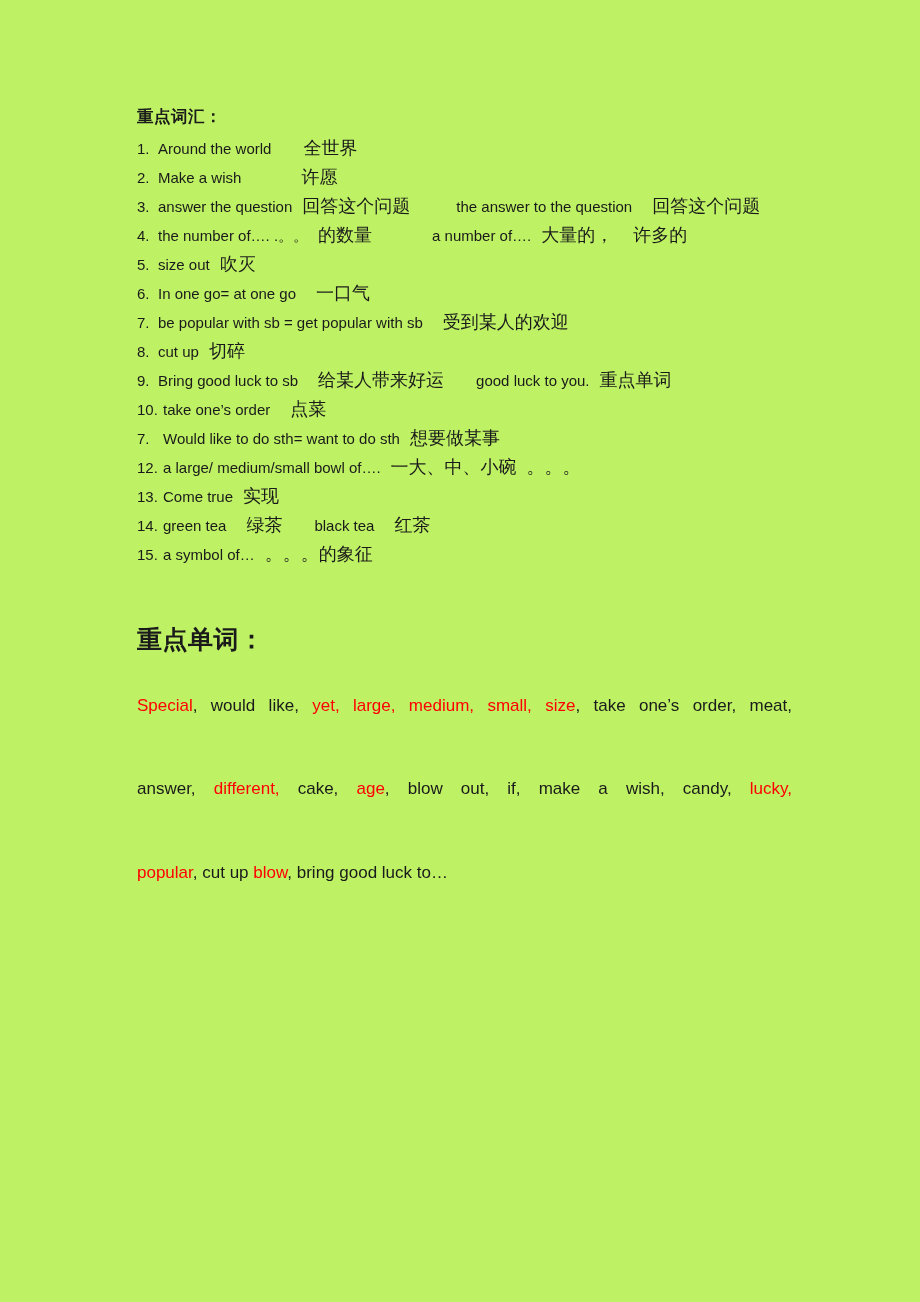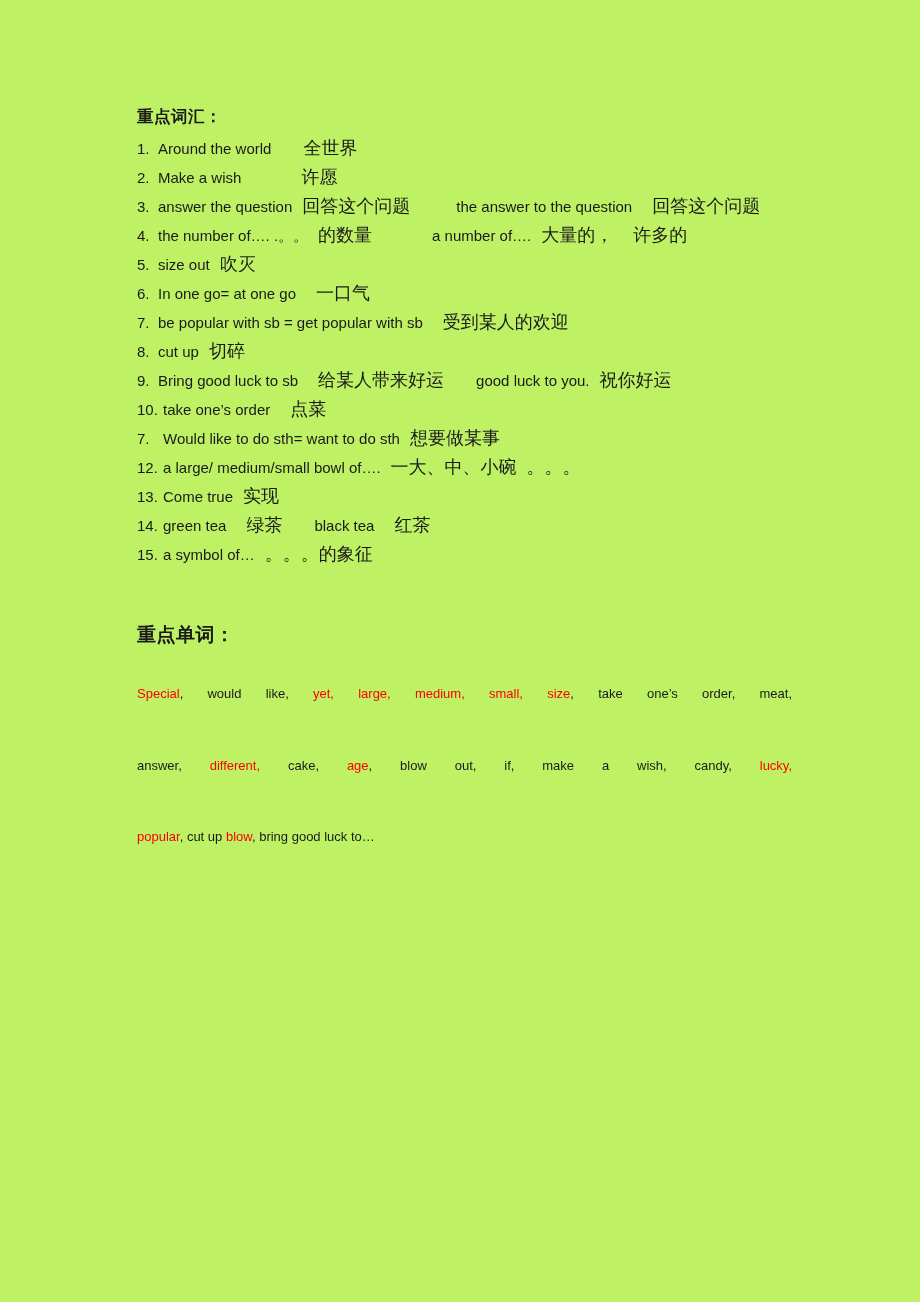--- a/index.html
+++ b/index.html
@@ -67,32 +67,32 @@
   .sp3 { display: inline-block; width: 32px; }
   .sp4 { display: inline-block; width: 46px; }
   .sp5 { display: inline-block; width: 60px; }
 
   
   .heading2-wrap {
     margin-top: 52px;
   }
   .heading-cn-lg {
     font-family: "Liberation Serif", "DejaVu Serif", serif;
-    font-size: 19px;
+    font-size: 25px;
     line-height: 1.5;
     color: #1a1a1a;
     margin: 0;
     letter-spacing: 0.5px;
   }
   .words-block {
     margin-top: 36px;
     width: 655px;
   }
   .words-line {
-    font-size: 13px;
+    font-size: 17px;
     line-height: 1.45;
     color: #1a1a1a;
     text-align: justify;
     text-justify: inter-word;
     margin: 0;
   }
   .words-line.justified {
     text-align: justify;
   }
   .words-line.justified::after {
@@ -113,21 +113,21 @@
 
     <ol class="vocab-list" id="vocab-list">
         <li class="vocab-item"><span class="num">1.</span><span class="en">Around the world</span><span class="sp3"></span><span class="cn">全世界</span></li>
         <li class="vocab-item"><span class="num">2.</span><span class="en">Make a wish</span><span class="sp5"></span><span class="cn">许愿</span></li>
         <li class="vocab-item"><span class="num">3.</span><span class="en">answer the question</span><span class="sp1"></span><span class="cn">回答这个问题</span><span class="sp4"></span><span class="en">the answer to the question</span><span class="sp2"></span><span class="cn">回答这个问题</span></li>
         <li class="vocab-item"><span class="num">4.</span><span class="en">the number of…. .。。</span><span class="sp1"></span><span class="cn">的数量</span><span class="sp5"></span><span class="en">a number of….</span><span class="sp1"></span><span class="cn">大量的，</span><span class="sp2"></span><span class="cn">许多的</span></li>
         <li class="vocab-item"><span class="num">5.</span><span class="en">size out</span><span class="sp1"></span><span class="cn">吹灭</span></li>
         <li class="vocab-item"><span class="num">6.</span><span class="en">In one go= at one go</span><span class="sp2"></span><span class="cn">一口气</span></li>
         <li class="vocab-item"><span class="num">7.</span><span class="en">be popular with sb = get popular with sb</span><span class="sp2"></span><span class="cn">受到某人的欢迎</span></li>
         <li class="vocab-item"><span class="num">8.</span><span class="en">cut up</span><span class="sp1"></span><span class="cn">切碎</span></li>
-        <li class="vocab-item"><span class="num">9.</span><span class="en">Bring good luck to sb</span><span class="sp2"></span><span class="cn">给某人带来好运</span><span class="sp3"></span><span class="en">good luck to you.</span><span class="sp1"></span><span class="cn">祝你好运</span></li>
+        <li class="vocab-item"><span class="num">9.</span><span class="en">Bring good luck to sb</span><span class="sp2"></span><span class="cn">给某人带来好运</span><span class="sp3"></span><span class="en">good luck to you.</span><span class="sp1"></span><span class="cn">重点单词</span></li>
         <li class="vocab-item"><span class="num wide">10.</span><span class="en">take one’s order</span><span class="sp2"></span><span class="cn">点菜</span></li>
         <li class="vocab-item"><span class="num wide">7.</span><span class="en">Would like to do sth= want to do sth</span><span class="sp1"></span><span class="cn">想要做某事</span></li>
         <li class="vocab-item"><span class="num wide">12.</span><span class="en">a large/ medium/small bowl of….</span><span class="sp1"></span><span class="cn">一大、中、小碗</span><span class="sp1"></span><span class="cn">。。。</span></li>
         <li class="vocab-item"><span class="num wide">13.</span><span class="en">Come true</span><span class="sp1"></span><span class="cn">实现</span></li>
         <li class="vocab-item"><span class="num wide">14.</span><span class="en">green tea</span><span class="sp2"></span><span class="cn">绿茶</span><span class="sp3"></span><span class="en">black tea</span><span class="sp2"></span><span class="cn">红茶</span></li>
         <li class="vocab-item"><span class="num wide">15.</span><span class="en">a symbol of…</span><span class="sp1"></span><span class="cn">。。。的象征</span></li>
       </ol>
 
     <div class="heading2-wrap">
       <h2 class="heading-cn-lg">重点单词：</h2>

